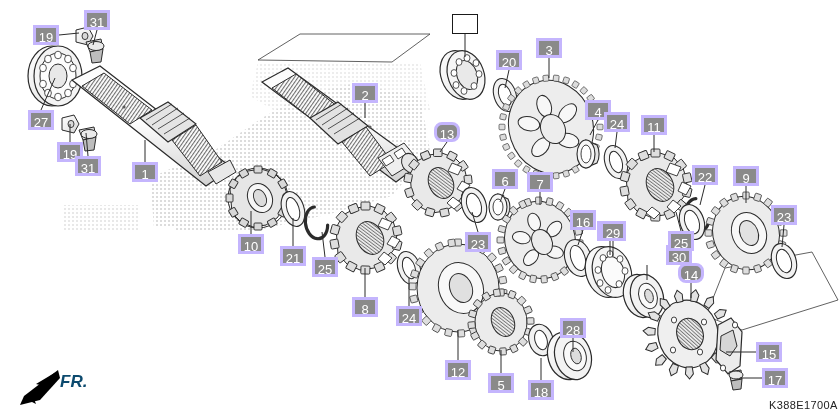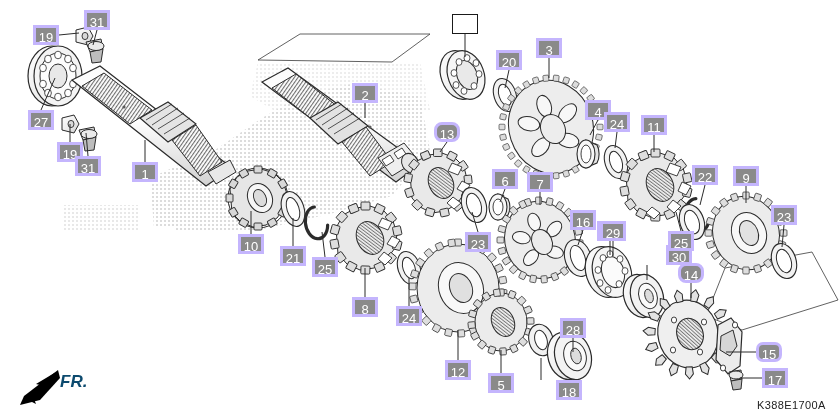--- a/index.html
+++ b/index.html
@@ -14,21 +14,21 @@
        background:#8a8a8a;border:3px solid #c4b5fd;
        color:#ffffff;font-size:13px;line-height:20px;text-align:center;
        font-family:"Liberation Sans", sans-serif;
        box-sizing:border-box;letter-spacing:0px;}
   .lbl.blank{background:#ffffff;border:1px solid #1a1a1a;color:#fff;}
 
   
   .fr-label{position:absolute;font-size:17px;font-weight:bold;color:#0c4a6e;
             font-family:"Liberation Sans", sans-serif;font-style:italic;}
   .code{position:absolute;font-size:11px;color:#222;letter-spacing:.4px;
-        font-family:"Liberation Sans", sans-serif;}
+        font-family:"Liberation Sans", sans-serif;margin-left:12px;}
 </style>
 </head>
 <body>
 
 <div id="stage">
 
 <svg id="art" viewBox="0 0 840 420" xmlns="http://www.w3.org/2000/svg">
   <defs>
     <pattern id="dots" width="4" height="4" patternUnits="userSpaceOnUse">
       <rect width="4" height="4" fill="#ffffff"></rect>
@@ -650,42 +650,42 @@
       <div class="lbl" style="left: 75px; top: 156px;">31</div>
       <div class="lbl" style="left: 132px; top: 162px;">1</div>
       <div class="lbl" style="left: 352px; top: 83px;">2</div>
       <div class="lbl" style="left: 238px; top: 234px;">10</div>
       <div class="lbl" style="left: 280px; top: 246px;">21</div>
       <div class="lbl" style="left: 312px; top: 257px;">25</div>
       <div class="lbl" style="left: 352px; top: 297px;">8</div>
       <div class="lbl" style="left: 396px; top: 306px;">24</div>
       <div class="lbl" style="left: 445px; top: 360px;">12</div>
       <div class="lbl" style="left: 488px; top: 373px;">5</div>
-      <div class="lbl" style="left: 556px; top: 380px;">18</div>
+      <div class="lbl" style="left: 528px; top: 380px;">18</div>
       <div class="lbl" style="left: 560px; top: 318px;">28</div>
       <div class="lbl blank" style="left: 452px; top: 14px;"></div>
       <div class="lbl" style="left: 496px; top: 50px;">20</div>
       <div class="lbl" style="left: 536px; top: 38px;">3</div>
       <div class="lbl" style="left: 585px; top: 100px;">4</div>
       <div class="lbl" style="left: 604px; top: 112px;">24</div>
       <div class="lbl" style="left: 641px; top: 115px;">11</div>
       <div class="lbl" style="left: 692px; top: 165px;">22</div>
       <div class="lbl" style="left: 733px; top: 166px;">9</div>
       <div class="lbl" style="left: 771px; top: 205px;">23</div>
       <div class="lbl" style="left: 434px; top: 122px; border-radius: 8px;">13</div>
       <div class="lbl" style="left: 492px; top: 169px;">6</div>
       <div class="lbl" style="left: 527px; top: 172px;">7</div>
       <div class="lbl" style="left: 465px; top: 232px;">23</div>
       <div class="lbl" style="left: 570px; top: 210px;">16</div>
       <div class="lbl" style="left: 597px; top: 221px;">23</div>
       <div class="lbl" style="left: 600px; top: 221px;">29</div>
       <div class="lbl" style="left: 666px; top: 245px;">30</div>
       <div class="lbl" style="left: 678px; top: 263px; border-radius: 8px;">14</div>
       <div class="lbl" style="left: 668px; top: 231px;">25</div>
-      <div class="lbl" style="left: 756px; top: 342px; border-radius: 7px;">15</div>
+      <div class="lbl" style="left: 756px; top: 342px;">15</div>
       <div class="lbl" style="left: 762px; top: 368px;">17</div>
     </div>
 
 <div class="fr-label" style="left:60px; top:372px;">FR.</div>
 
 <div class="code" style="left:757px; top:399px;">K388E1700A</div>
 
 </div>
 
 </body></html>

